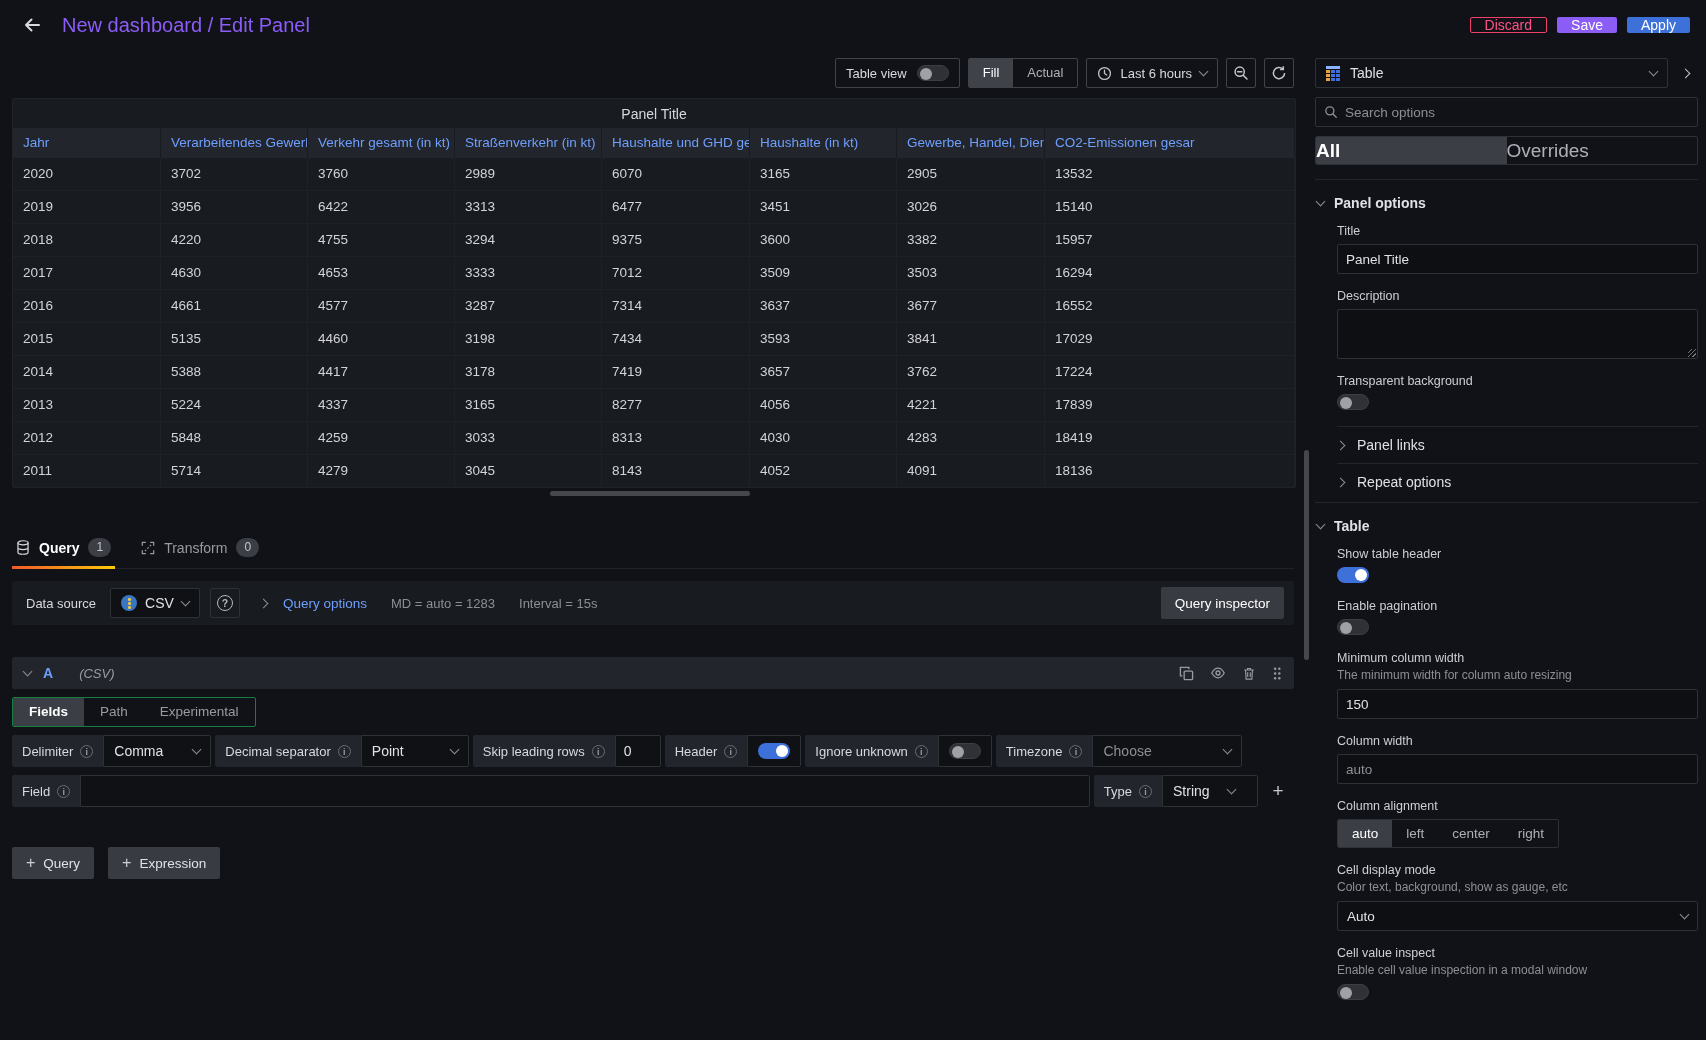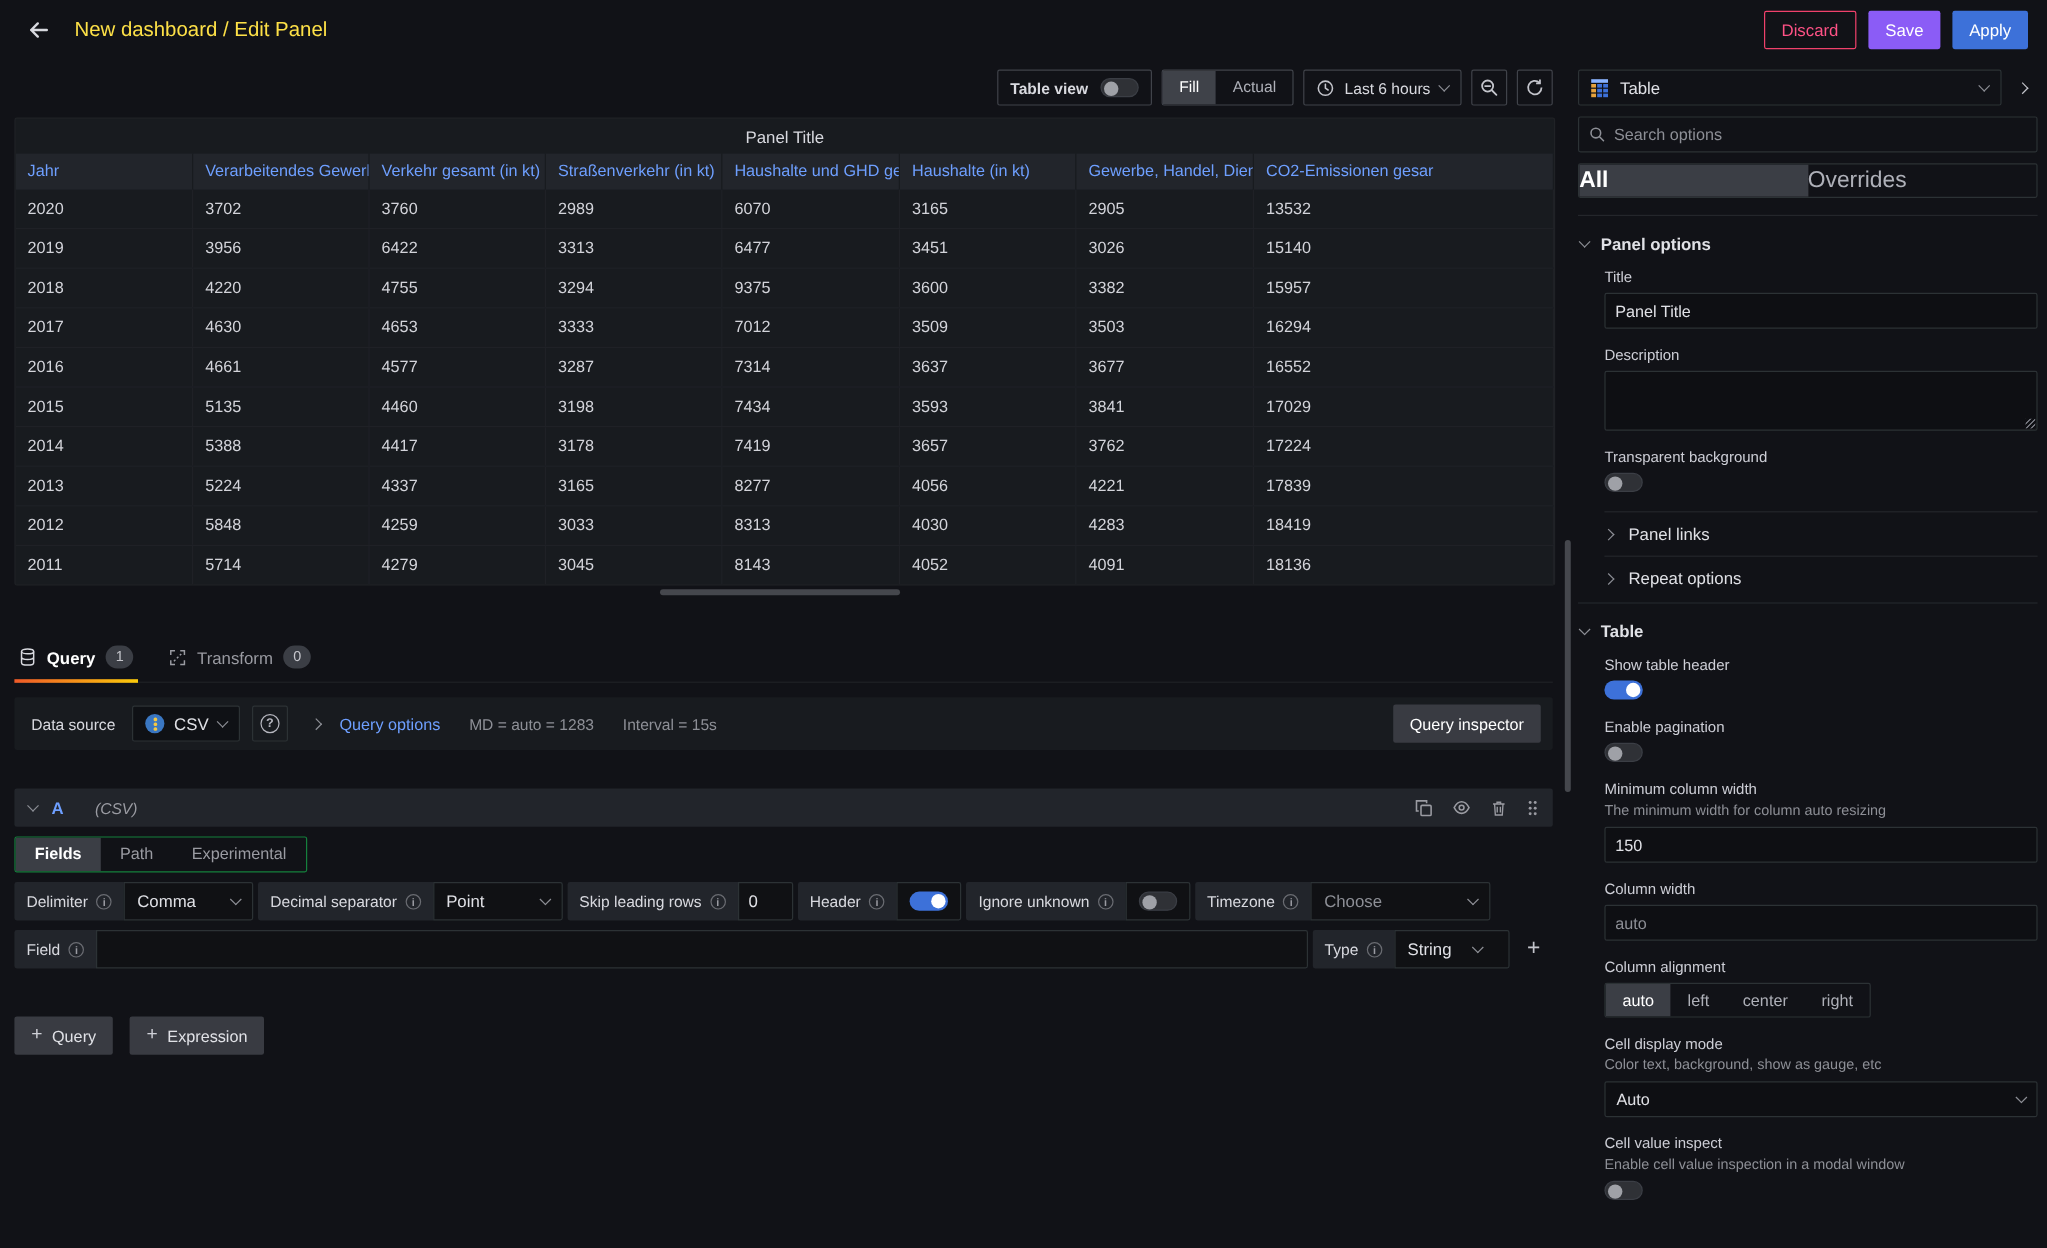--- a/index.html
+++ b/index.html
@@ -6,37 +6,37 @@
   html,body { width:1706px; height:1040px; overflow:hidden; }
   body {
     background:#111217; color:#ccccdc;
     font-family:"Liberation Sans", sans-serif; font-size:13px;
   }
   .app { width:1706px; height:1040px; display:flex; flex-direction:column; }
 
   
   .topbar { height:50px; flex:0 0 50px; display:flex; align-items:center; padding:0 16px; gap:14px; }
   .back-btn { width:32px; height:32px; display:flex; align-items:center; justify-content:center; cursor:pointer; color:#d8d9df; }
-  .crumb { font-size:17px; font-weight:500; color:#fde047; }
+  .crumb { font-size:20px; font-weight:500; color:#8b5cf6; }
   .tb-spacer { flex:1; }
-  .btn { height:32px; border-radius:2px; font-size:14px; font-weight:500; display:flex; align-items:center; padding:6px 14px; cursor:pointer; }
+  .btn { height:16px; border-radius:2px; font-size:14px; font-weight:500; display:flex; align-items:center; padding:6px 14px; cursor:pointer; }
   .btn-discard { border:1px solid #f0416b; color:#ff5286; background:transparent; }
   .btn-save { background:#8b5cf6; color:#ffffff; }
   .btn-apply { background:#3d71d9; color:#ffffff; }
   .topbar .btn + .btn { margin-left:0; }
   .topbar-group { display:flex; gap:10px; }
 
   
   .content { flex:1; display:flex; min-height:0; }
   .main { flex:1; min-width:0; display:flex; flex-direction:column; }
 
   
   .toolbar { height:46px; flex:0 0 46px; display:flex; justify-content:flex-end; align-items:center; gap:8px; padding:8px 8px 8px 0; }
   .tool-box { height:30px; border:1px solid #40434a; border-radius:2px; display:flex; align-items:center; background:transparent; }
-  .tv-box { padding:0 10px; gap:10px; color:#d8d9df; font-weight:700;}
+  .tv-box { padding:0 10px; gap:10px; color:#d8d9df; font-weight:400;}
   .seg-box { overflow:hidden; }
   .seg-item { height:28px; line-height:28px; padding:0 14px; color:#aeb0b8; font-weight:500; cursor:pointer; }
   .seg-item.active { background:#3f4249; color:#ffffff; }
   .time-box { padding:0 10px; gap:8px; color:#d8d9df; font-weight:500; cursor:pointer; }
   .icon-btn { width:30px; justify-content:center; color:#c3c4cb; cursor:pointer; }
 
   
   .chev { width:7px; height:7px; border-right:1.5px solid currentColor; border-bottom:1.5px solid currentColor; display:inline-block; }
   .chev-d { transform:rotate(45deg); margin-top:-3px; }
   .chev-r { transform:rotate(-45deg); }

